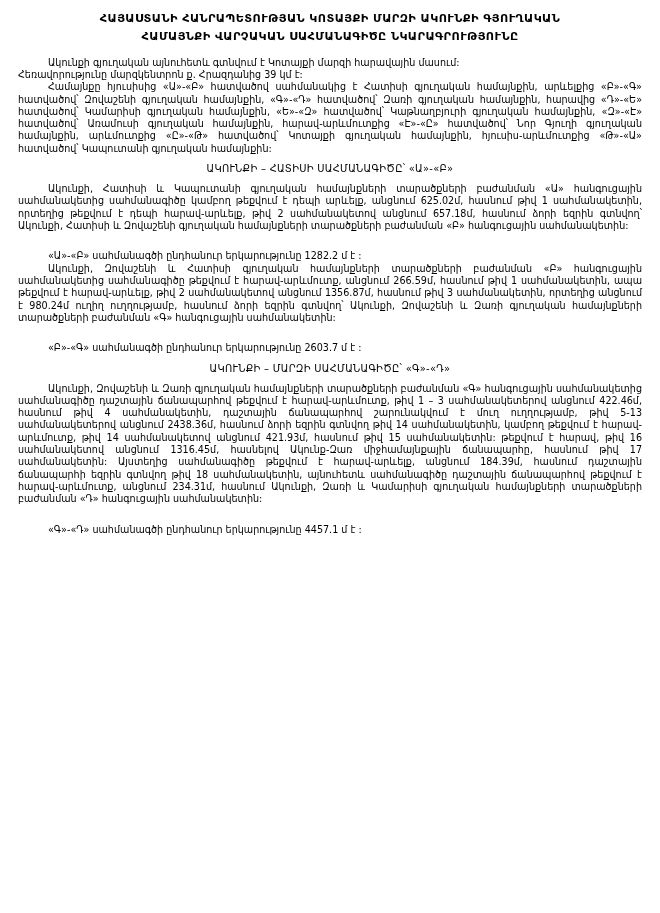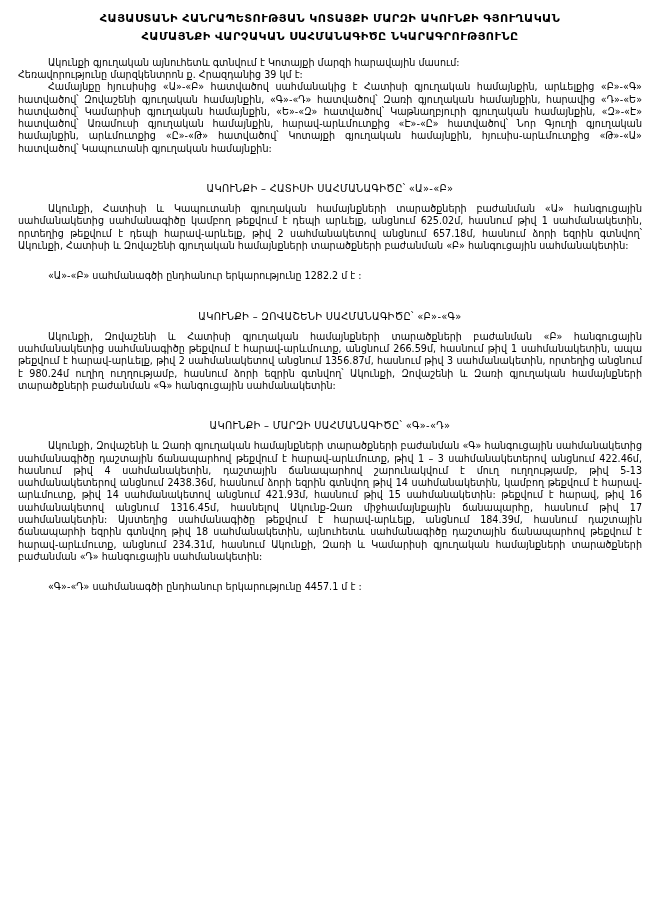--- a/index.html
+++ b/index.html
@@ -48,21 +48,21 @@
   p.spaced {
     margin-top: 10px;
   }
   p.tight {
   }
   .section-head {
     text-align: center;
     font-size: 9.9px;
     font-weight: normal;
     letter-spacing: 0.3px;
-    margin-top: 28px;
+    margin-top: 8px;
     margin-bottom: 9px;
     white-space: nowrap;
   }
   .result {
     text-indent: 30px;
     font-size: 9.6px;
     margin-top: 18px;
   }
   .noindent { text-indent: 0; }
 </style>
@@ -82,22 +82,22 @@
     <p class="indent tight">Համայնքը հյուսիսից «Ա»-«Բ»  հատվածով սահմանակից է Հատիսի գյուղական համայնքին, արևելքից «Բ»-«Գ» հատվածով՝ Զովաշենի գյուղական համայնքին, «Գ»-«Դ» հատվածով՝ Զառի գյուղական համայնքին, հարավից «Դ»-«Ե»  հատվածով՝ Կամարիսի գյուղական համայնքին, «Ե»-«Զ» հատվածով՝ Կաթնաղբյուրի գյուղական համայնքին, «Զ»-«Է» հատվածով՝ Առամուսի գյուղական  համայնքին, հարավ-արևմուտքից «Է»-«Ը» հատվածով՝ Նոր Գյուղի գյուղական  համայնքին, արևմուտքից «Ը»-«Թ»  հատվածով՝ Կոտայքի գյուղական համայնքին, հյուսիս-արևմուտքից «Թ»-«Ա» հատվածով՝ Կապուտանի գյուղական  համայնքին:</p>
   </div>
 
   <div>
     <div class="section-head">ԱԿՈՒՆՔԻ  – ՀԱՏԻՍԻ ՍԱՀՄԱՆԱԳԻԾԸ՝ «Ա»-«Բ»</div>
     <p class="indent">Ակունքի, Հատիսի և Կապուտանի գյուղական համայնքների տարածքների բաժանման «Ա» հանգուցային սահմանակետից սահմանագիծը կամբող թեքվում է դեպի արևելք, անցնում 625.02մ, հասնում թիվ 1 սահմանակետին, որտեղից թեքվում է դեպի հարավ-արևելք, թիվ 2 սահմանակետով անցնում 657.18մ, հասնում ձորի եզրին գտնվող՝ Ակունքի, Հատիսի և Զովաշենի գյուղական   համայնքների տարածքների բաժանման «Բ» հանգուցային սահմանակետին:</p>
     <p class="result">«Ա»-«Բ» սահմանագծի ընդհանուր երկարությունը 1282.2 մ է :</p>
   </div>
 
   <div>
-    <div class="section-head">ԱԿՈՒՆՔԻ  – ԶՈՎԱՇԵՆԻ ՍԱՀՄԱՆԱԳԻԾԸ՝ «Բ»-«Գ»</div>
     <p class="indent">Ակունքի, Զովաշենի և Հատիսի գյուղական համայնքների տարածքների բաժանման «Բ» հանգուցային սահմանակետից սահմանագիծը թեքվում է հարավ-արևմուտք, անցնում 266.59մ, հասնում   թիվ 1   սահմանակետին, ապա թեքվում է հարավ-արևելք, թիվ 2 սահմանակետով անցնում 1356.87մ, հասնում թիվ 3 սահմանակետին, որտեղից անցնում է 980.24մ ուղիղ ուղղությամբ, հասնում ձորի եզրին գտնվող՝ Ակունքի, Զովաշենի և Զառի գյուղական համայնքների տարածքների բաժանման «Գ» հանգուցային սահմանակետին:</p>
+    <p class="result">«Բ»-«Գ» սահմանագծի ընդհանուր երկարությունը 2603.7 մ է :</p>
   </div>
 
   <div>
     <div class="section-head">ԱԿՈՒՆՔԻ – ՄԱՐԶԻ ՍԱՀՄԱՆԱԳԻԾԸ՝ «Գ»-«Դ»</div>
     <p class="indent">Ակունքի, Զովաշենի և Զառի գյուղական համայնքների տարածքների բաժանման «Գ» հանգուցային սահմանակետից սահմանագիծը դաշտային ճանապարհով թեքվում է հարավ-արևմուտք, թիվ 1 – 3 սահմանակետերով անցնում 422.46մ, հասնում թիվ 4 սահմանակետին, դաշտային ճանապարհով շարունակվում է մուղ ուղղությամբ, թիվ 5-13 սահմանակետերով անցնում 2438.36մ, հասնում ձորի եզրին գտնվող թիվ 14 սահմանակետին, կամբող թեքվում է հարավ-արևմուտք,   թիվ   14   սահմանակետով   անցնում   421.93մ,   հասնում   թիվ   15 սահմանակետին: թեքվում է հարավ, թիվ 16 սահմանակետով անցնում 1316.45մ, հասնելով Ակունք-Զառ միջհամայնքային ճանապարհը, հասնում թիվ 17 սահմանակետին: Այստեղից սահմանագիծը   թեքվում է հարավ-արևելք, անցնում 184.39մ, հասնում դաշտային ճանապարհի եզրին գտնվող թիվ 18 սահմանակետին, այնուհետև սահմանագիծը դաշտային ճանապարհով թեքվում է հարավ-արևմուտք, անցնում 234.31մ, հասնում Ակունքի, Զառի և Կամարիսի գյուղական համայնքների տարածքների բաժանման «Դ» հանգուցային սահմանակետին:</p>
     <p class="result">«Գ»-«Դ» սահմանագծի ընդհանուր երկարությունը 4457.1 մ է :</p>
   </div>
 
 </div>
 

